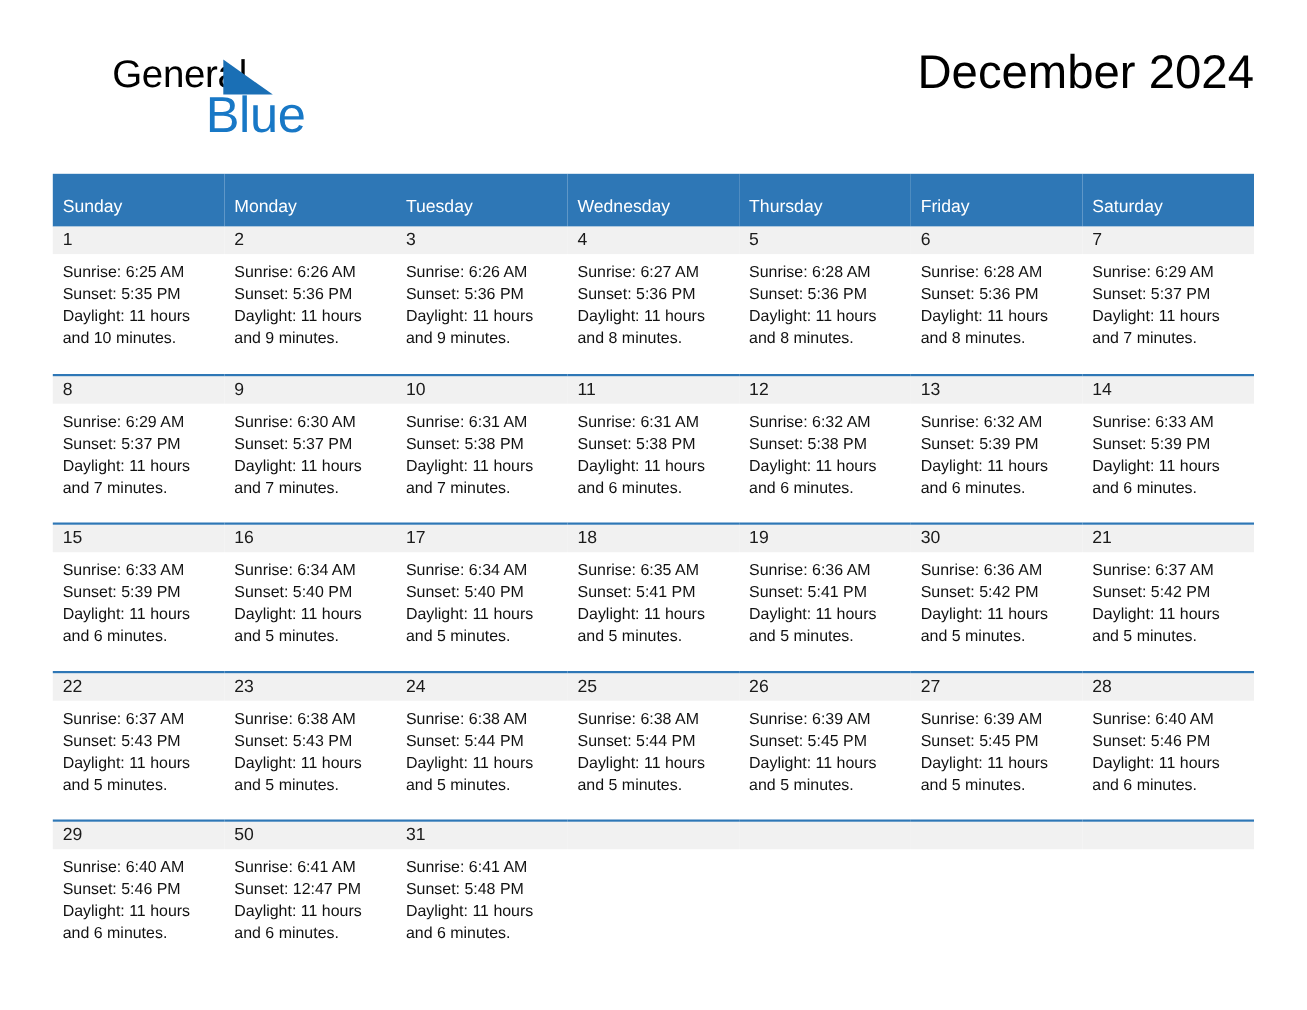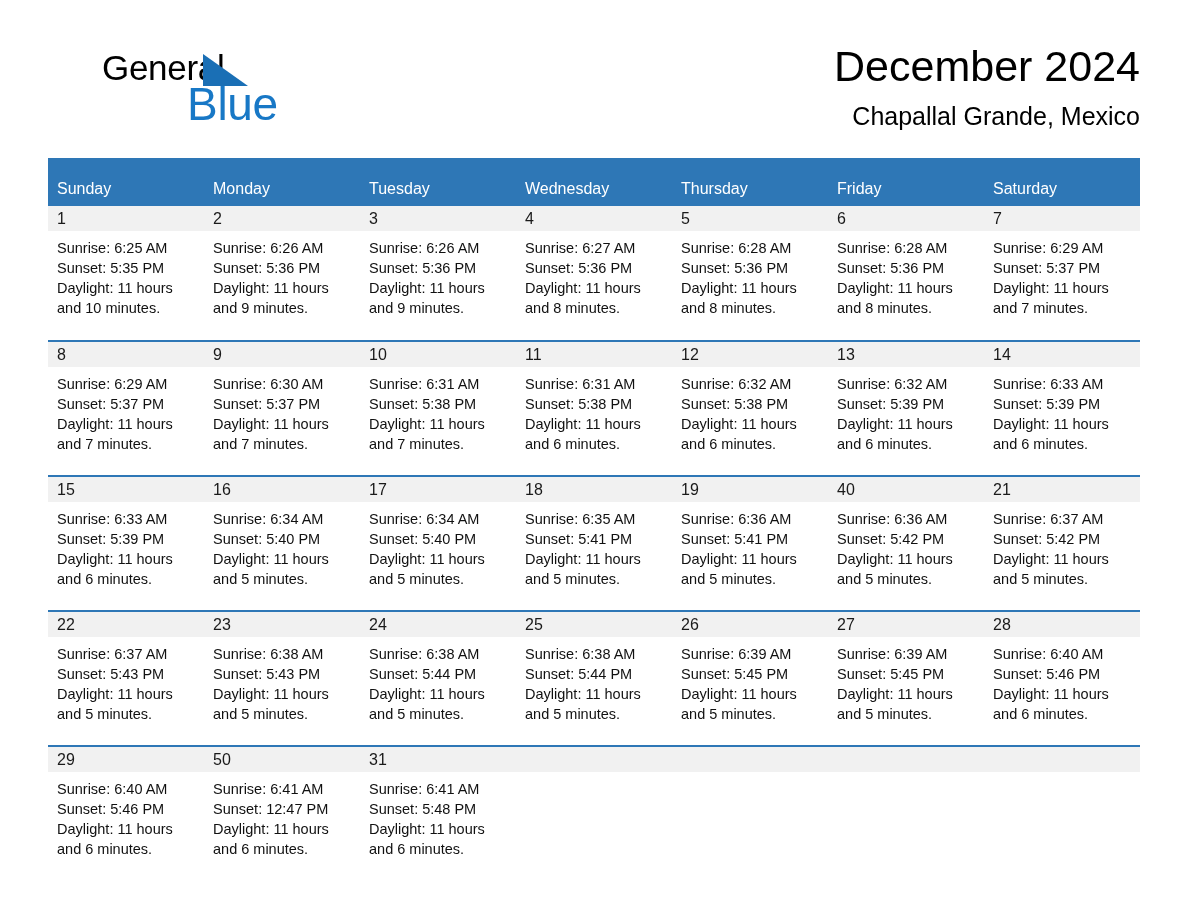--- a/index.html
+++ b/index.html
@@ -151,21 +151,20 @@
   <div class="header">
 
     <div class="brand">
       <span class="brand-line1">General</span>
       <span class="brand-triangle"></span>
       <span class="brand-line2">Blue</span>
     </div>
 
     <div class="title-block">
       <div class="cal-title">December 2024</div>
-      <div class="cal-subtitle">Chapallal Grande, Mexico</div>
     </div>
 
   </div>
 
   <div class="calendar">
     <table class="cal">
       <thead>
         <tr>
           <th>Sunday</th>
           <th>Monday</th>
@@ -350,21 +349,21 @@
           <td class="daycell">
             <div class="daynum-bar"><span class="daynum">19</span></div>
             <div class="detail">
               <div>Sunrise: 6:36 AM</div>
               <div>Sunset: 5:41 PM</div>
               <div>Daylight: 11 hours</div>
               <div>and 5 minutes.</div>
             </div>
           </td>
           <td class="daycell">
-            <div class="daynum-bar"><span class="daynum">40</span></div>
+            <div class="daynum-bar"><span class="daynum">30</span></div>
             <div class="detail">
               <div>Sunrise: 6:36 AM</div>
               <div>Sunset: 5:42 PM</div>
               <div>Daylight: 11 hours</div>
               <div>and 5 minutes.</div>
             </div>
           </td>
           <td class="daycell">
             <div class="daynum-bar"><span class="daynum">21</span></div>
             <div class="detail">

